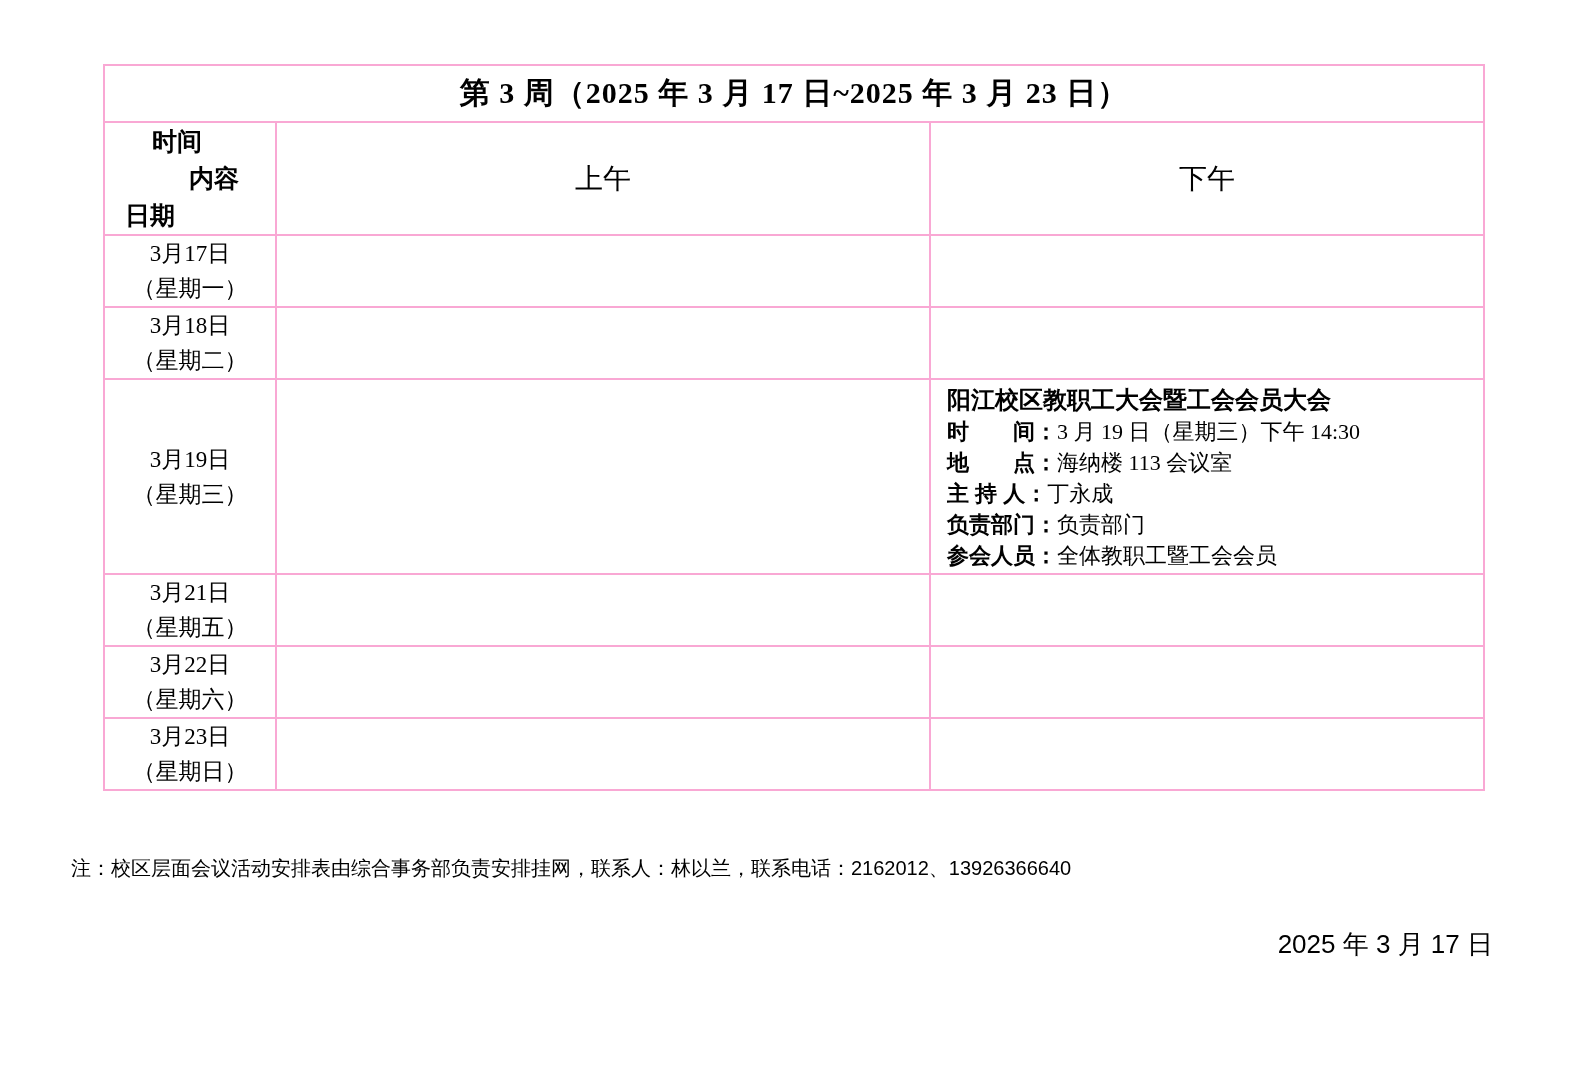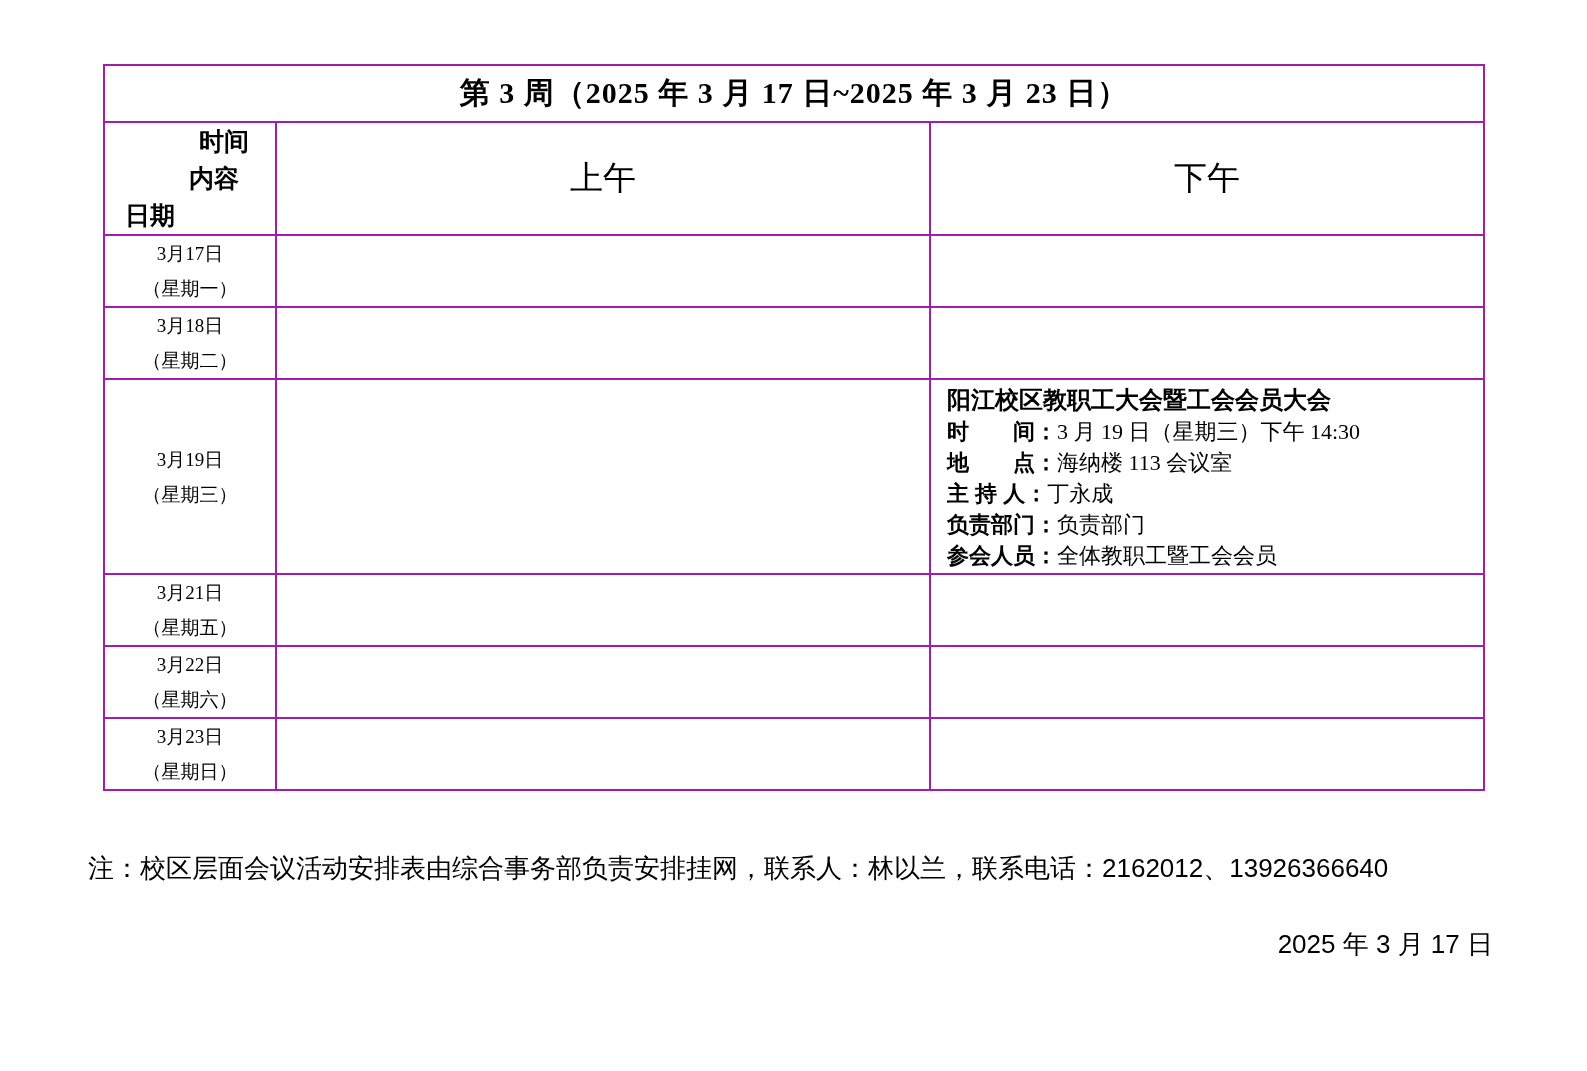--- a/index.html
+++ b/index.html
@@ -18,52 +18,52 @@
   }
   table.schedule {
     position: absolute;
     left: 103px;
     top: 64px;
     width: 1380px;
     border-collapse: collapse;
     table-layout: fixed;
   }
   table.schedule td {
-    border: 2px solid #a21caf;
+    border: 2px solid #f9a8d4;
     padding: 0;
     overflow: hidden;
   }
   .title-cell {
     text-align: center;
     vertical-align: middle;
     font-family: "Liberation Serif", "DejaVu Serif", serif;
     font-weight: bold;
     font-size: 30px;
     letter-spacing: 1px;
   }
   .corner-cell {
     vertical-align: middle;
     font-weight: bold;
     font-size: 25px;
     line-height: 37px;
   }
-  .corner-line-1 { text-align: right; padding-right: 26px; }
+  .corner-line-1 { text-align: center; padding-right: 26px; }
   .corner-line-2 { text-align: center;  padding-left: 48px; }
   .corner-line-3 { text-align: left;  padding-left: 20px; }
   .col-header {
     text-align: center;
     vertical-align: middle;
-    font-size: 33px;
+    font-size: 28px;
     font-weight: normal;
   }
   .date-cell {
     text-align: center;
     vertical-align: middle;
     font-family: "Liberation Serif", "DejaVu Serif", serif;
-    font-size: 19px;
+    font-size: 23px;
     line-height: 35px;
   }
   .empty-cell { background: #ffffff; }
   .event-cell {
     vertical-align: middle;
     padding-left: 16px !important;
     padding-right: 6px !important;
     margin-left: 36px;
   }
   .event-title {
@@ -81,23 +81,23 @@
     font-weight: bold;
     font-family: Liberation Sans, sans-serif;
     text-align: center;
   }
   .event-value {
     font-family: "Liberation Serif", "DejaVu Serif", serif;
     font-weight: normal;
   }
   .footnote {
     position: absolute;
-    left: 88px;
+    left: 71px;
     top: 854px;
-    font-size: 26px;
+    font-size: 20px;
     line-height: 28px;
     white-space: nowrap;
   }
   .signature-block {
     position: absolute;
     right: 94px;
     top: 921px;
     text-align: right;
     font-size: 26px;
     line-height: 47px;

